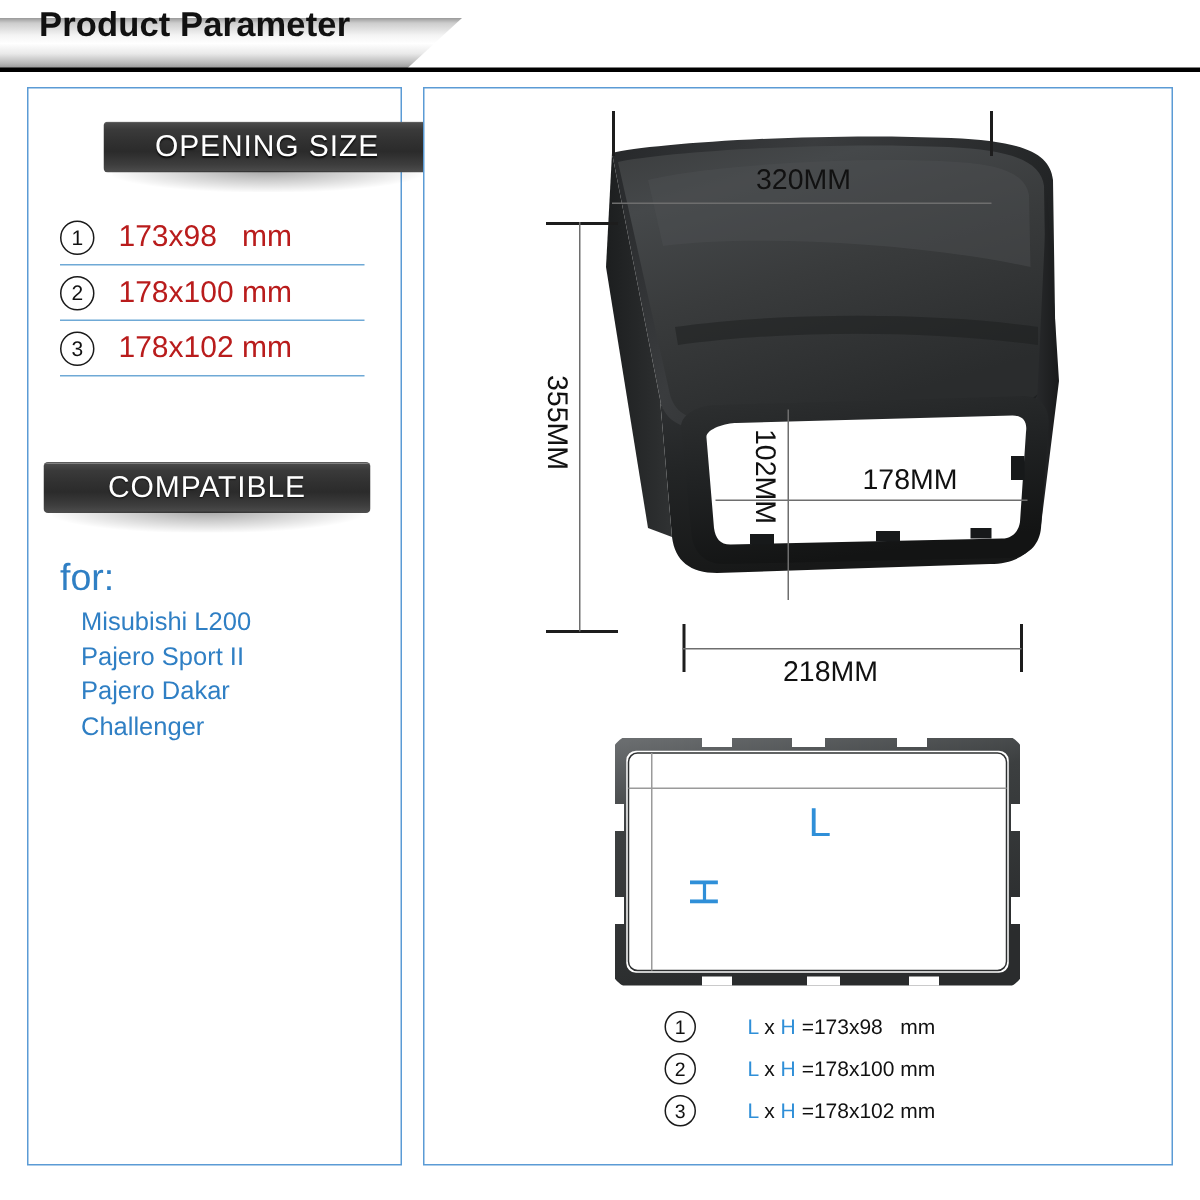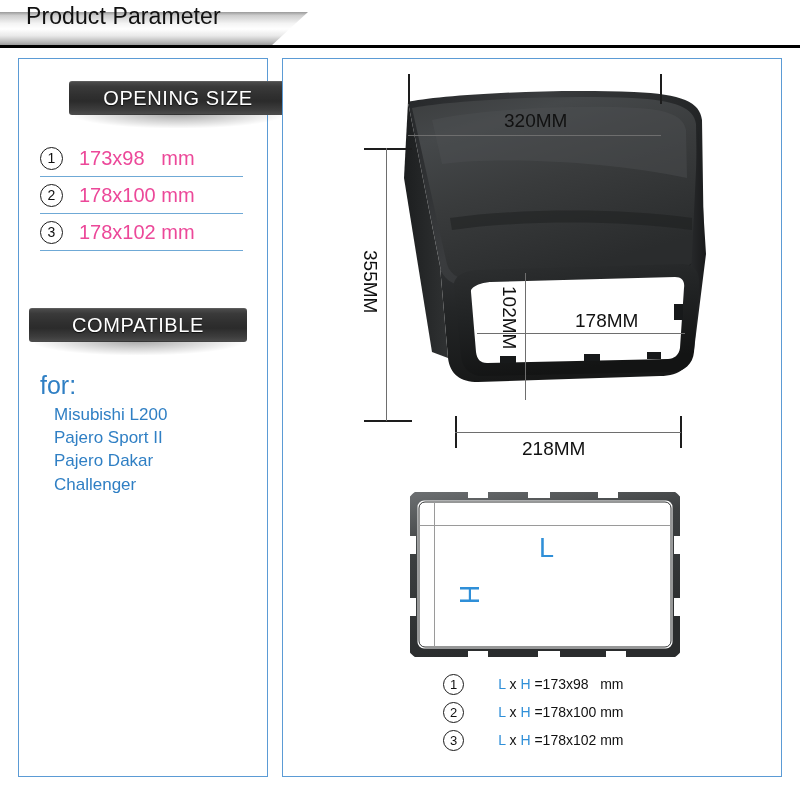--- a/index.html
+++ b/index.html
@@ -28,21 +28,21 @@
     background: linear-gradient(to bottom,
         #9a9a9a 0%, #cdcdcd 10%, #f4f4f4 34%,
         #ffffff 50%, #e9e9e9 70%, #b4b4b4 90%, #8f8f8f 100%);
     -webkit-clip-path: polygon(0 0, 100% 0, 88% 100%, 0 100%);
     clip-path: polygon(0 0, 100% 0, 88% 100%, 0 100%);
   }
   #header-title {
     position: absolute;
     left: 26px; top: 3px;
     font-size: 23px;
-    font-weight: 400;
+    font-weight: 700;
     color: #111;
     letter-spacing: 0.1px;
     white-space: nowrap;
   }
   #header-rule {
     position: absolute;
     left: 0; top: 45px;
     width: 800px; height: 3px;
     background: #000;
   }
@@ -110,21 +110,21 @@
     align-items: center;
     justify-content: center;
     font-size: 14px;
     color: #111;
     flex: 0 0 auto;
     line-height: 1;
   }
   .size-text {
     margin-left: 16px;
     font-size: 20px;
-    color: #ec4899;
+    color: #b91c1c;
     white-space: pre;
   }
 
   
   #compat-block {
     position: absolute;
     left: 40px; top: 370px;
     width: 210px;
     color: #2f7fc4;
   }

